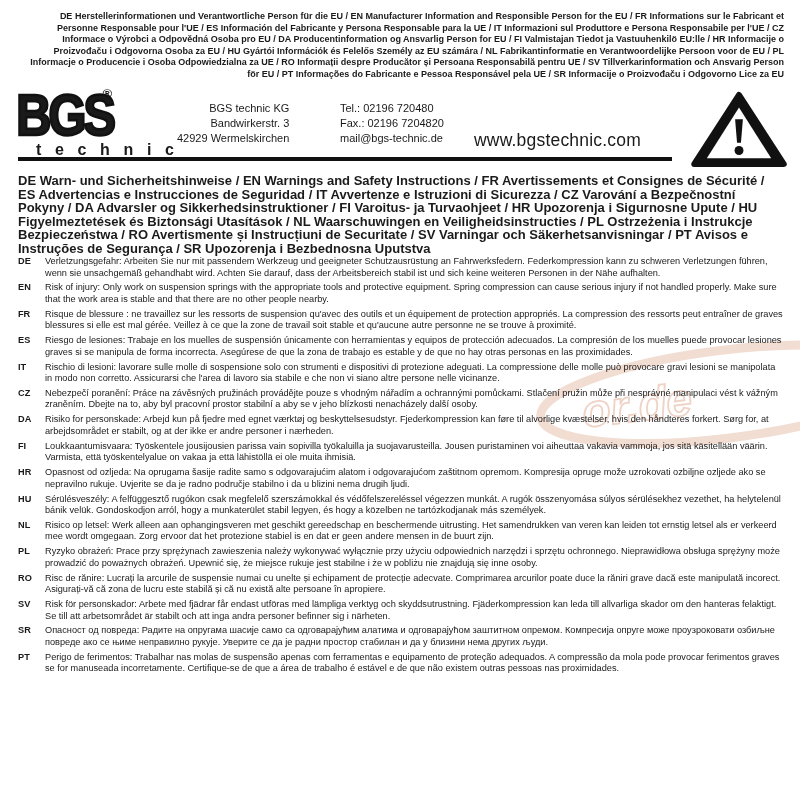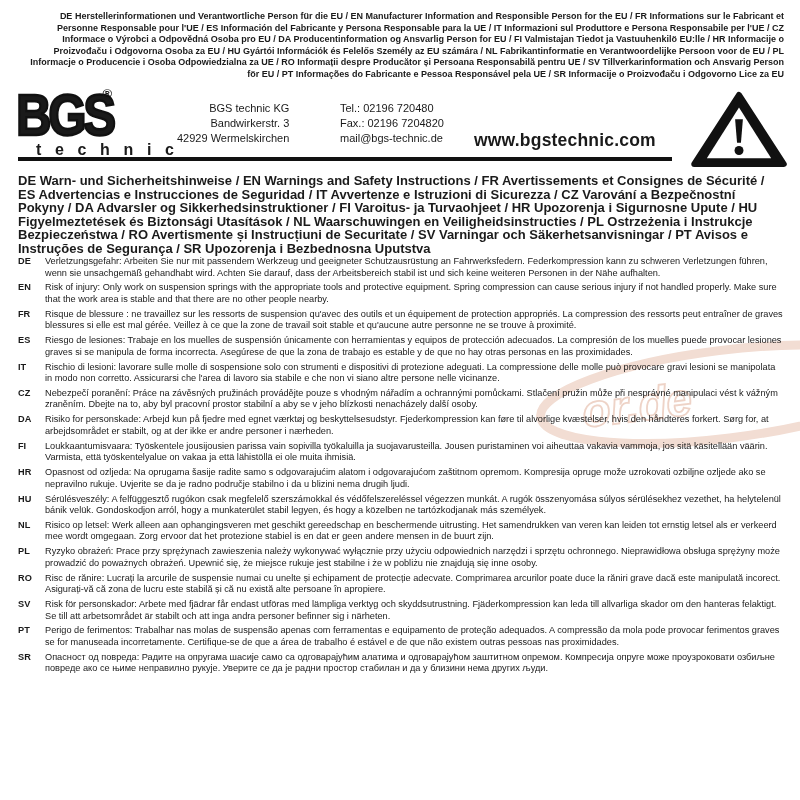--- a/index.html
+++ b/index.html
@@ -45,21 +45,21 @@
   .logo-sub {
     margin-top: 1px; padding-left: 20px;
     font-size: 16px; font-weight: bold;
     letter-spacing: 4.6px;
     white-space: nowrap;
   }
   .addr-block { position: absolute; left: 161px; top: 13px; font-size: 11px; line-height: 15px; text-align: right; }
   .contact-block { position: absolute; left: 324px; top: 13px; font-size: 11px; line-height: 15px; }
   .website {
     position: absolute; left: 458px; top: 42px;
-    font-size: 17.5px; font-weight: bold; letter-spacing: 0.2px;
+    font-size: 17.5px; font-weight: normal; letter-spacing: 0.2px;
     white-space: nowrap;
   }
   .triangle-wrap { position: absolute; left: 674px; top: 3px; }
   
   .rule {
     position: absolute;
     left: 18px; top: 157px; width: 654px; height: 4px;
     background: #111;
   }
   
@@ -200,23 +200,23 @@
         </li>
       <li class="warning-item">
           <span class="warning-code">RO</span>
           <span class="warning-text">Risc de rănire: Lucrați la arcurile de suspensie numai cu unelte și echipament de protecție adecvate. Comprimarea arcurilor poate duce la răniri grave dacă este manipulată incorect. Asigurați-vă că zona de lucru este stabilă și că nu există alte persoane în apropiere.</span>
         </li>
       <li class="warning-item">
           <span class="warning-code">SV</span>
           <span class="warning-text">Risk för personskador: Arbete med fjädrar får endast utföras med lämpliga verktyg och skyddsutrustning. Fjäderkompression kan leda till allvarliga skador om den hanteras felaktigt. Se till att arbetsområdet är stabilt och att inga andra personer befinner sig i närheten.</span>
         </li>
       <li class="warning-item">
+          <span class="warning-code">SR</span>
+          <span class="warning-text">Опасност од повреда: Радите на опругама шасије само са одговарајућим алатима и одговарајућом заштитном опремом. Компресија опруге може проузроковати озбиљне повреде ако се њиме неправилно рукује. Уверите се да је радни простор стабилан и да у близини нема других људи.</span>
+        </li>
+      <li class="warning-item">
           <span class="warning-code">PT</span>
           <span class="warning-text">Perigo de ferimentos: Trabalhar nas molas de suspensão apenas com ferramentas e equipamento de proteção adequados. A compressão da mola pode provocar ferimentos graves se for manuseada incorretamente. Certifique-se de que a área de trabalho é estável e de que não existem outras pessoas nas proximidades.</span>
         </li>
-      <li class="warning-item">
-          <span class="warning-code">SR</span>
-          <span class="warning-text">Опасност од повреда: Радите на опругама шасије само са одговарајућим алатима и одговарајућом заштитном опремом. Компресија опруге може проузроковати озбиљне повреде ако се њиме неправилно рукује. Уверите се да је радни простор стабилан и да у близини нема других људи.</span>
-        </li>
     </ol>
 
   </div>
 </div>
 
 </body></html>

